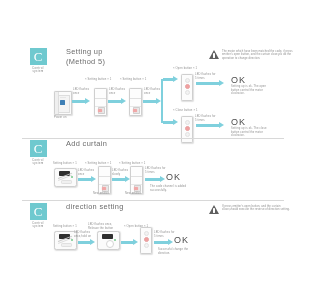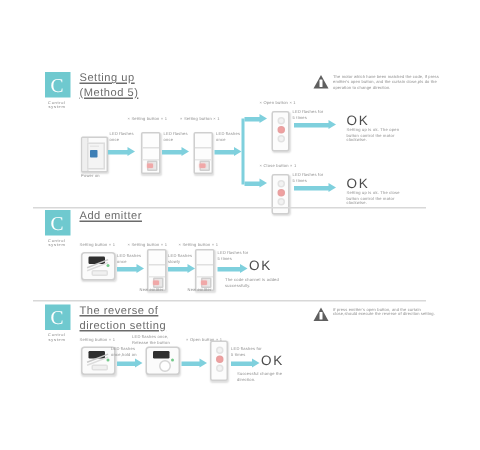--- a/index.html
+++ b/index.html
@@ -29,24 +29,23 @@
     font-family:"Liberation Serif", serif;
     text-align:center;font-weight:400;margin:0 auto;
   }
   .badge-sub{
     font-size:2.6px;letter-spacing:.5px;color:#7b7b7b;
     margin-top:2px;line-height:3.4px;text-transform:none;
   }
 
   
   .title{
-    position:absolute;left:53px;top:-1px;
+    position:absolute;left:66px;top:-1px;
     font-size:7.4px;line-height:9.6px;color:#6b6b6b;
     letter-spacing:.35px;
-    text-decoration:underline;
   }
   .title .l2{display:block;}
 
   
   .cap{
     position:absolute;font-size:2.7px;line-height:3.5px;
     color:#8d8d8d;letter-spacing:.15px;white-space:nowrap;
   }
   .cap.w{white-space:normal;}
 
@@ -209,21 +208,21 @@
 
     <div class="badge-wrap">
       <div class="badge">C</div>
       <div class="badge-sub">
         <span>Control</span><br>
         <span>system</span>
       </div>
     </div>
 
     <div class="title">
-      <span class="l1">Add emitter</span>
+      <span class="l1">Add curtain</span>
     </div>
 
     <div class="cap" style="left:53px;top:22px;">Setting button × 1</div>
     <div class="dev remote shadow" style="left:54px;top:28px;">
       <div class="screen"></div>
       <div class="diag"></div>
       <div class="diag2"></div>
       <div class="dot"></div>
       <div class="btn"></div>
     </div>
@@ -262,21 +261,20 @@
 
     <div class="badge-wrap">
       <div class="badge">C</div>
       <div class="badge-sub">
         <span>Control</span><br>
         <span>system</span>
       </div>
     </div>
 
     <div class="title">
-      <span class="l1">The reverse of</span>
       <span class="l2">direction setting</span>
     </div>
 
     <div class="warn" style="left:209px;top:2px;">
       <div class="tri"></div>
       <div class="wtxt">If press emitter's open button, and the curtain close,should execute the reverse of direction setting.</div>
     </div>
 
     <div class="cap" style="left:53px;top:22px;">Setting button × 1</div>
     <div class="dev remote shadow" style="left:54px;top:28px;">

